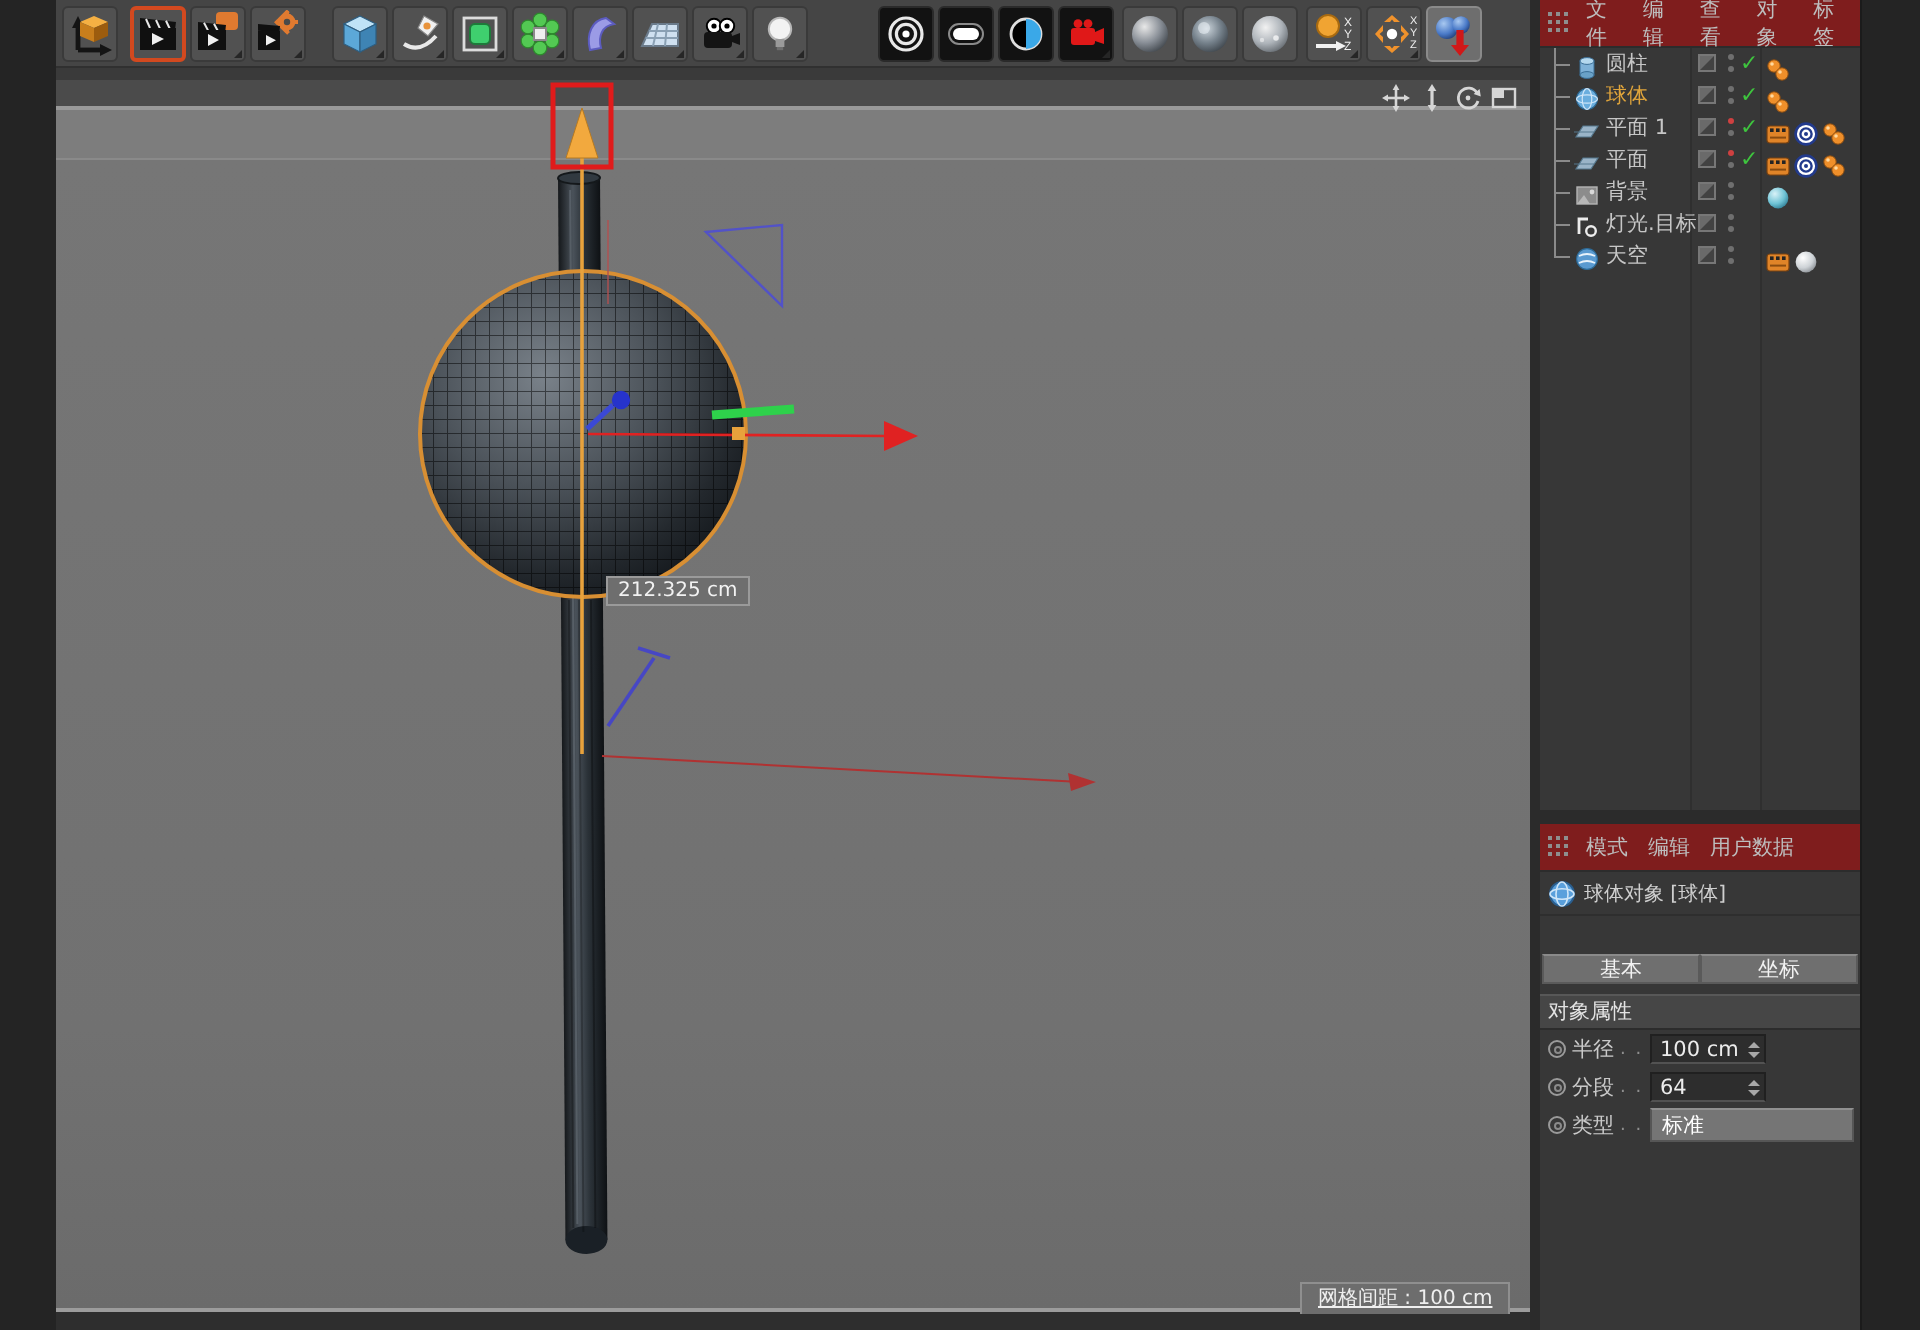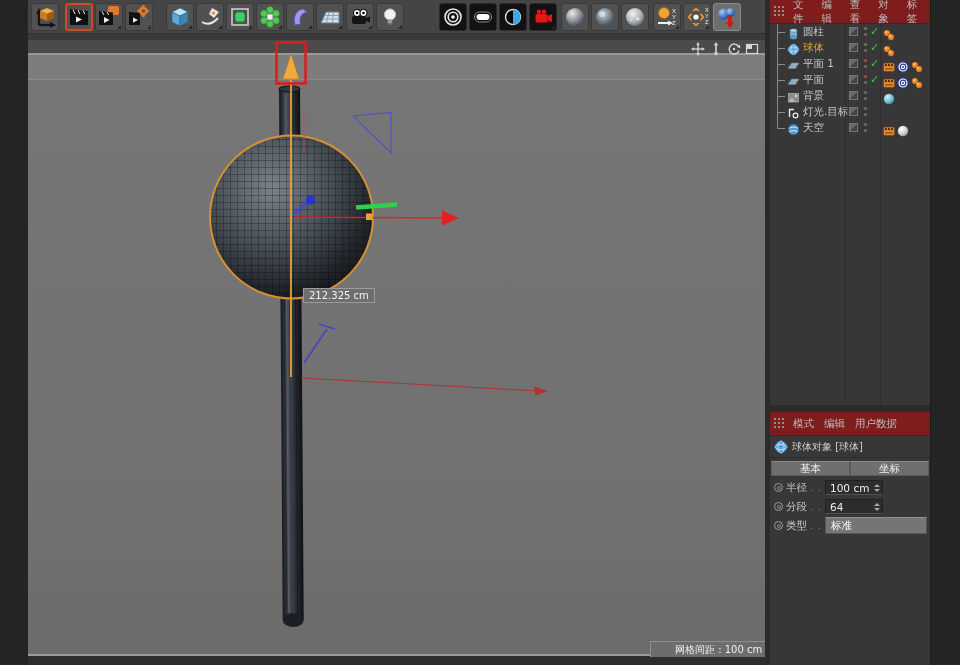--- a/index.html
+++ b/index.html
@@ -27,21 +27,21 @@
       #8a8a8a 45px,#8a8a8a 46px,
       #767676 46px,#717171 480px,#6b6b6b 620px,
       #9c9c9c 620px,#9c9c9c 622px,
       #2e2e2e 622px,#2e2e2e 100%);}
   .scene{position:absolute;left:0;top:0;}
   .vp-controls{position:absolute;top:7px;right:6px;display:flex;gap:3px;}
   .vp-ctl{width:15px;height:15px;display:flex;align-items:center;justify-content:center;}
   .measure-tip{position:absolute;left:275px;top:254px;background:#6e6e6e;border:1px solid #9a9a9a;
       color:#f2f2f2;font-size:10px;line-height:13px;padding:0 5px;white-space:nowrap;}
   .grid-label{position:absolute;left:622px;top:607px;background:#6d6d6d;border:1px solid #8f8f8f;border-bottom:none;
-      color:#efefef;font-size:10px;line-height:15px;padding:0 24px;white-space:nowrap;}
+      color:#efefef;font-size:10px;line-height:15px;padding:0 8px;white-space:nowrap;text-decoration:underline;}
   
   .splitter-v{position:absolute;left:765px;top:0;width:5px;height:665px;background:#2b2b2b;}
   .right-strip{position:absolute;left:930px;top:0;width:30px;height:665px;background:#242424;border-left:1px solid #1b1b1b;}
   
   .right-panel{position:absolute;left:770px;top:0;width:160px;height:665px;background:#373737;}
   .panel-menu{height:23px;background:#7f1d1d;display:flex;align-items:center;border-bottom:1px solid #2c2c2c;
       color:#bdbdbd;font-size:10.5px;}
   .panel-menu .mi{margin:0 5px;cursor:default;}
   .drag-handle{width:11px;height:11px;margin:0 3px 0 4px;flex:none;}
   
@@ -61,21 +61,21 @@
   .vdots i{width:3px;height:3px;border-radius:50%;background:#6f6f6f;display:block;}
   .vdots i.red{background:#cf4040;}
   .om-check{position:absolute;left:100px;top:1px;color:#3ec43e;font-size:11px;font-weight:bold;}
   .om-tags{position:absolute;left:113px;top:2px;display:flex;gap:2px;}
   .om-tags span{width:12px;height:12px;display:block;}
   
   .splitter-h{position:absolute;top:405px;left:0;width:160px;height:7px;background:#2b2b2b;}
   .am{position:absolute;top:412px;left:0;width:160px;bottom:0;background:#373737;}
   .am-obj{height:21px;display:flex;align-items:center;border-bottom:1px solid #2e2e2e;color:#cfcfcf;font-size:10px;}
   .am-obj svg{margin:0 4px 0 4px;flex:none;}
-  .am-tabs{display:flex;gap:0;padding:3px 1px 2px 1px;}
+  .am-tabs{display:flex;gap:0;padding:3px 1px 2px 1px;margin-top:16px;}
   .tab{flex:1;height:15px;background:#6f6f6f;color:#f2f2f2;font-size:10.5px;display:flex;align-items:center;justify-content:center;border:1px solid #5a5a5a;border-top-color:#8a8a8a;box-sizing:border-box;}
   .am-section{margin-top:3px;height:16px;background:#464646;border-top:1px solid #585858;border-bottom:1px solid #2c2c2c;
       color:#e3e3e3;font-size:10.5px;display:flex;align-items:center;padding-left:4px;}
   .prop-row{height:19px;display:flex;align-items:center;position:relative;font-size:10.5px;color:#c9c9c9;}
   .kf{width:9px;height:9px;border:1px solid #9a9a9a;border-radius:50%;margin:0 3px 0 4px;position:relative;flex:none;box-sizing:border-box;}
   .kf::after{content:"";position:absolute;left:1.5px;top:1.5px;right:1.5px;bottom:1.5px;border:1px solid #8a8a8a;border-radius:50%;}
   .prop-label{white-space:nowrap;}
   .leader{color:#8f8f8f;margin-left:3px;letter-spacing:1px;font-size:9px;}
   .prop-field{position:absolute;left:55px;width:58px;height:15px;background:#2d2d2d;border:1px solid #202020;border-bottom-color:#525252;
       color:#ececec;display:flex;align-items:center;padding-left:4px;font-size:10.5px;box-sizing:border-box;}
@@ -711,20 +711,21 @@
           <circle cx="7" cy="7" r="6" fill="#5aa0dc" stroke="#2a5e8e"></circle>
           <ellipse cx="7" cy="7" rx="3" ry="6" fill="none" stroke="#cfe6f8" stroke-width="0.8"></ellipse>
           <ellipse cx="7" cy="7" rx="6" ry="2.6" fill="none" stroke="#cfe6f8" stroke-width="0.8"></ellipse>
         </svg>
         <span>球体对象 [球体]</span>
       </div>
       <div class="am-tabs" id="am-tabs">
           <div class="tab">基本</div>
           <div class="tab">坐标</div>
         </div>
+      <div class="am-section">对象属性</div>
       <div id="am-props">
           <div class="prop-row">
             <span class="kf"></span>
             <span class="prop-label">半径</span>
             <span class="leader">. . .</span>
             <span class="prop-field">100 cm<span class="step">
                 <i class="up"></i>
                 <i class="dn"></i>
               </span></span>
           </div>

